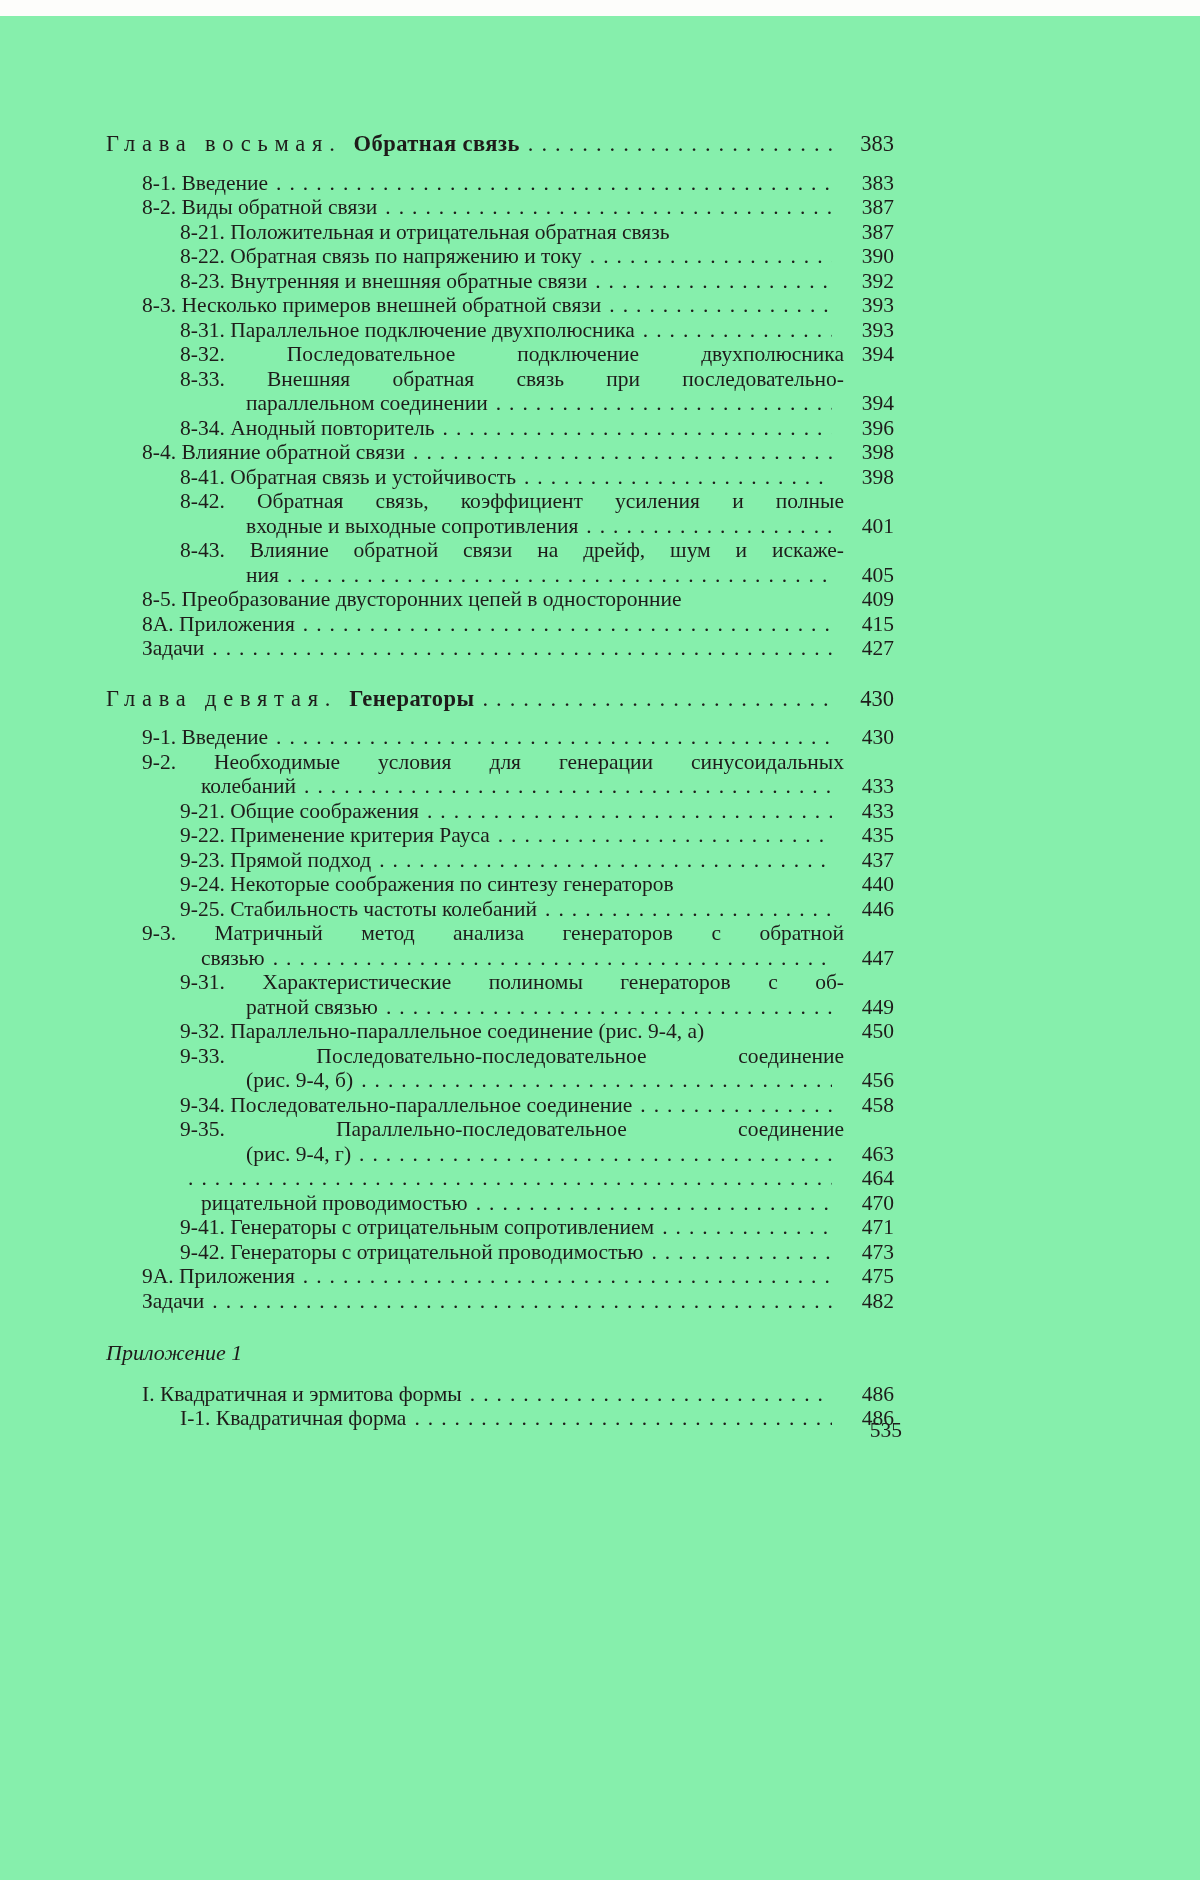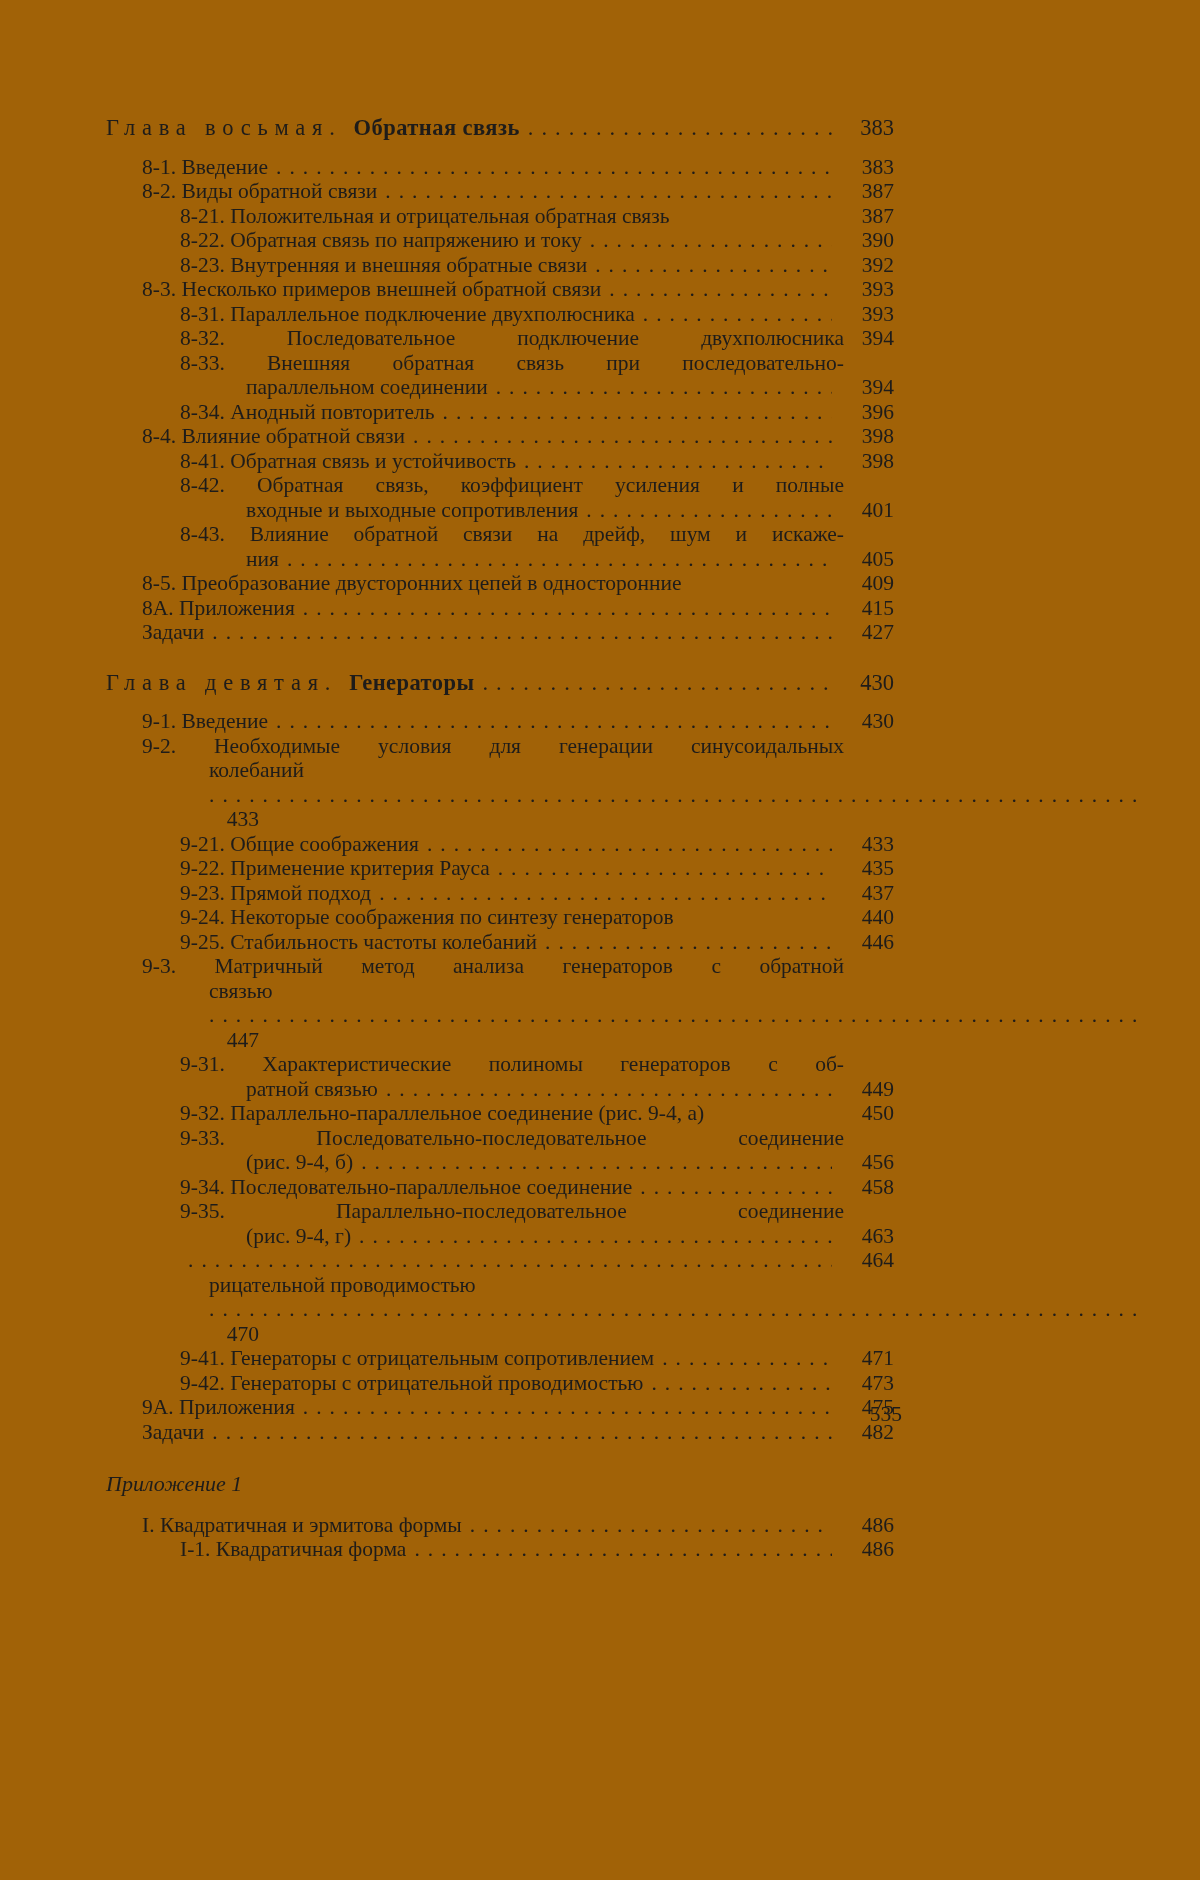--- a/index.html
+++ b/index.html
@@ -4,21 +4,21 @@
 <style>
   html, body { margin: 0; padding: 0; }
   body {
     width: 1200px; height: 1880px;
     position: relative;
     background: #fdfdfb;
     font-family: "Liberation Serif", "DejaVu Serif", serif;
     color: #1e1c1a;
     overflow: hidden;
   }
-  .paper { position: absolute; inset: 0; background: #a16207; }
+  .paper { position: absolute; inset: 0; background: #86efac; margin-top: 16px; }
   .content { position: absolute; left: 106px; top: 116px; width: 788px; }
 
   .row {
     display: flex;
     align-items: baseline;
     font-size: 21.5px;
     line-height: 24.5px;
     min-height: 24.5px;
   }
   .text { white-space: nowrap; }
@@ -38,21 +38,21 @@
   }
   .leader::after {
     content: "......................................................................";
     letter-spacing: 8px;
   }
   .spacer { flex: 1 1 auto; }
   .pagecol { flex: none; width: 50px; text-align: right; white-space: nowrap; }
 
   .indent1 { padding-left: 36px; }
   .indent2 { padding-left: 74px; }
-  .indent1.cont { padding-left: 95px; flex-direction: column; }
+  .indent1.cont { padding-left: 95px; }
   .indent2.cont { padding-left: 140px; align-items: center; }
 
   .chapter { margin: 26px 0 14px; font-size: 22.5px; }
   .chapter:first-child { margin-top: 0; }
   .chapter-prefix { letter-spacing: 0.30em; margin-right: 12px; }
   .chapter-title { font-weight: bold; letter-spacing: 0.02em; }
 
   .apdx { margin: 28px 0 16px; font-size: 22px; }
   .apdx .text { font-style: italic; }
 

